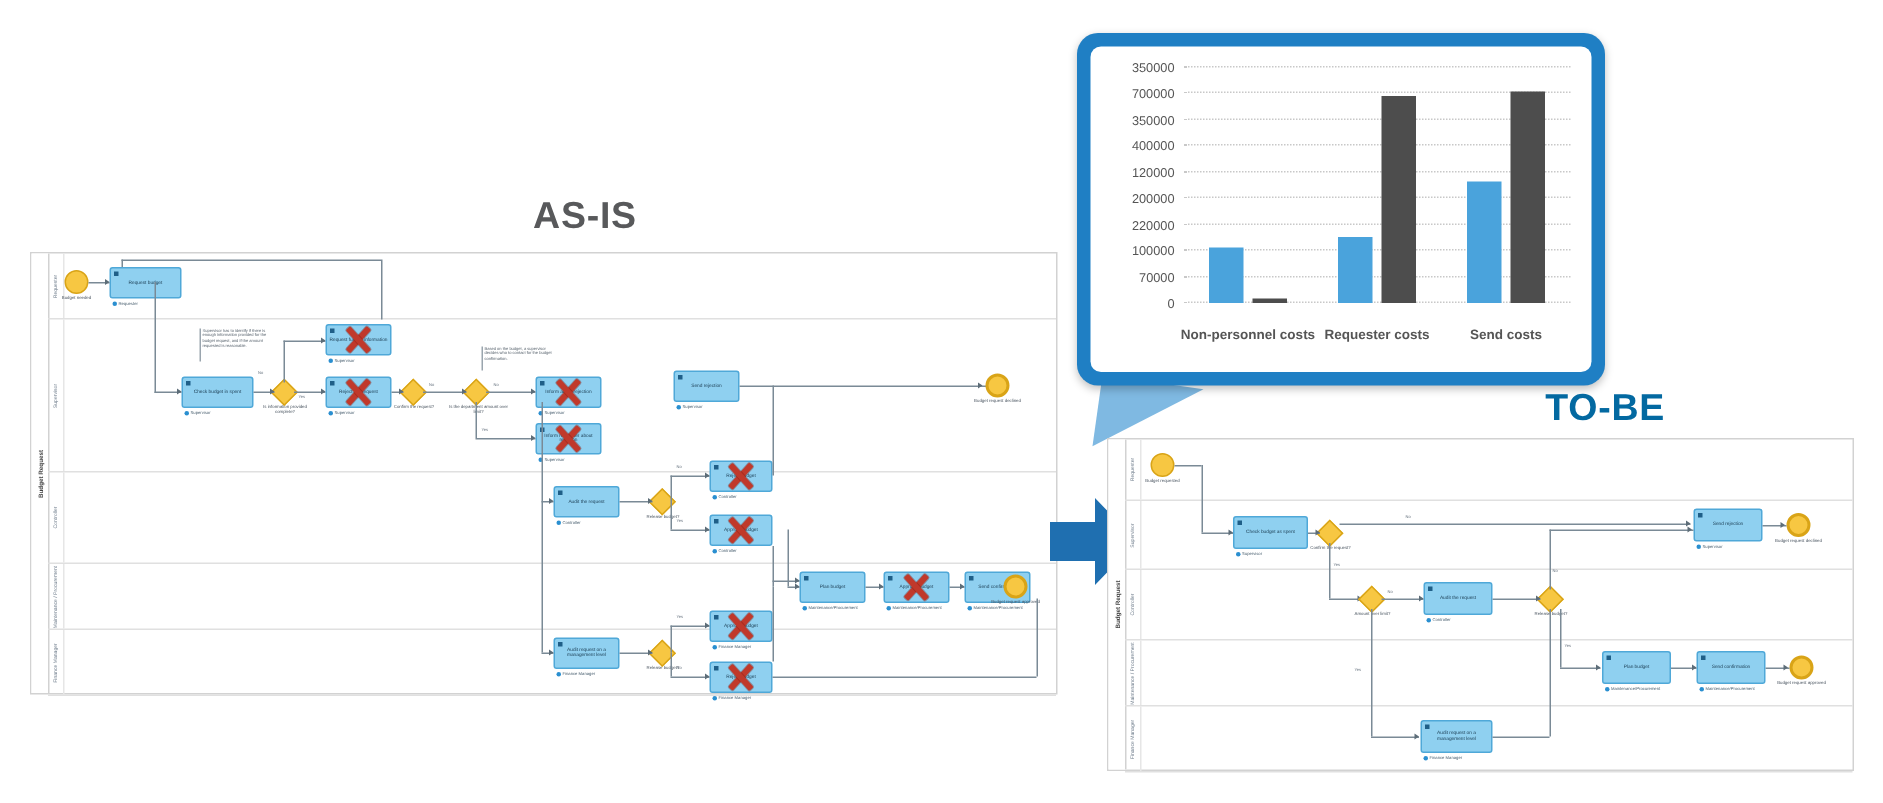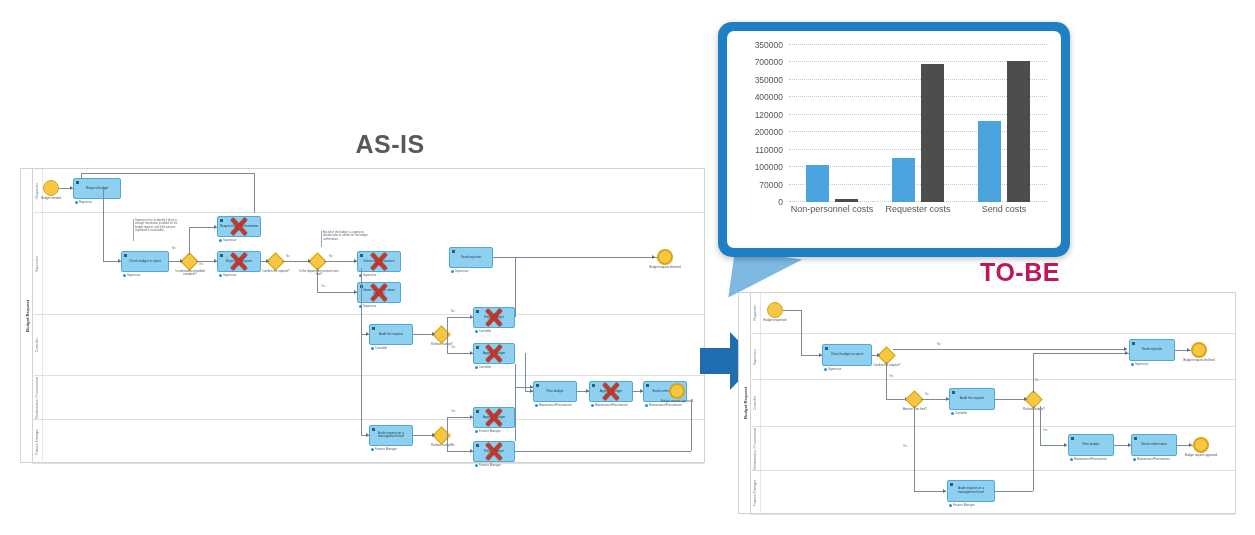--- a/index.html
+++ b/index.html
@@ -5,22 +5,22 @@
   html,body{margin:0;padding:0;background:#ffffff;}
   body{width:1255px;height:535px;position:relative;overflow:hidden;
        font-family:"Liberation Sans","DejaVu Sans",sans-serif;}
 
   
   .abs{position:absolute;}
 
   
   #asis-title{left:300px;top:130px;width:180px;text-align:center;
      font-size:25px;font-weight:bold;color:#58595b;letter-spacing:.5px;}
-  #tobe-title{left:930px;top:258px;width:180px;text-align:center;
-     font-size:25px;font-weight:bold;color:#be185d;letter-spacing:.5px;}
+  #tobe-title{left:930px;top:258px;width:180px;text-align:right;
+     font-size:25px;font-weight:bold;color:#0369a1;letter-spacing:.5px;}
 
   
   .pool{position:absolute;border:1px solid #d2d2d2;background:#fff;box-sizing:border-box;}
   .pool-title{position:absolute;left:0;top:0;bottom:0;width:11px;
      border-right:1px solid #d2d2d2;background:#fff;}
   .pool-title span{position:absolute;left:50%;top:50%;
      transform:translate(-50%,-50%) rotate(-90deg);white-space:nowrap;
      font-size:4.2px;font-weight:bold;color:#444;}
   .lane{position:absolute;left:11px;right:0;border-bottom:1px solid #e0e0e0;box-sizing:border-box;}
   .lane:last-child{border-bottom:none;}
@@ -81,22 +81,22 @@
 
   
   .plot{position:absolute;left:62px;right:14px;top:14px;bottom:46px;}
   .gl{position:absolute;left:0;right:0;height:0;
      border-top:1px dotted #c8c8c8;}
   .ytick{position:absolute;right:100%;margin-right:6px;transform:translateY(-50%);
      font-size:8.5px;color:#555;white-space:nowrap;}
   .bar{position:absolute;bottom:0;}
   .bar.blue{background:#4aa3dc;}
   .bar.dark{background:#4d4d4d;}
-  .xtick{position:absolute;top:100%;margin-top:2px;transform:translateX(-50%);
-     font-size:9px;color:#555;white-space:nowrap;}
+  .xtick{position:absolute;top:100%;margin-top:16px;transform:translateX(-50%);
+     font-size:9px;color:#555;white-space:nowrap;font-weight:bold;}
 
   
   #big-arrow{left:700px;top:330px;width:58px;height:62px;}
 </style>
 </head>
 <body>
 
 <div class="abs" id="asis-title">AS-IS</div>
 
 <div class="pool" id="asis-pool" style="left:20px;top:168px;width:685px;height:295px;">
@@ -356,21 +356,21 @@
         <div class="ytick" style="bottom: 88.8889%; top: auto; transform: translateY(50%);">700000</div>
         <div class="gl" style="bottom: 77.7778%;"></div>
         <div class="ytick" style="bottom: 77.7778%; top: auto; transform: translateY(50%);">350000</div>
         <div class="gl" style="bottom: 66.6667%;"></div>
         <div class="ytick" style="bottom: 66.6667%; top: auto; transform: translateY(50%);">400000</div>
         <div class="gl" style="bottom: 55.5556%;"></div>
         <div class="ytick" style="bottom: 55.5556%; top: auto; transform: translateY(50%);">120000</div>
         <div class="gl" style="bottom: 44.4444%;"></div>
         <div class="ytick" style="bottom: 44.4444%; top: auto; transform: translateY(50%);">200000</div>
         <div class="gl" style="bottom: 33.3333%;"></div>
-        <div class="ytick" style="bottom: 33.3333%; top: auto; transform: translateY(50%);">110000</div>
+        <div class="ytick" style="bottom: 33.3333%; top: auto; transform: translateY(50%);">220000</div>
         <div class="gl" style="bottom: 22.2222%;"></div>
         <div class="ytick" style="bottom: 22.2222%; top: auto; transform: translateY(50%);">100000</div>
         <div class="gl" style="bottom: 11.1111%;"></div>
         <div class="ytick" style="bottom: 11.1111%; top: auto; transform: translateY(50%);">70000</div>
         <div class="gl" style="bottom: 0%;"></div>
         <div class="ytick" style="bottom: 0%; top: auto; transform: translateY(50%);">0</div>
         <div class="bar blue" style="background: rgb(74, 163, 220); width: 8.66667%; left: 6.66667%; height: 23.3333%;"></div>
         <div class="bar dark" style="background: rgb(77, 77, 77); width: 8.66667%; left: 18%; height: 1.77778%;"></div>
         <div class="xtick" style="left: 16.6667%;">Non-personnel costs</div>
         <div class="bar blue" style="background: rgb(74, 163, 220); width: 8.66667%; left: 40%; height: 28.2222%;"></div>

